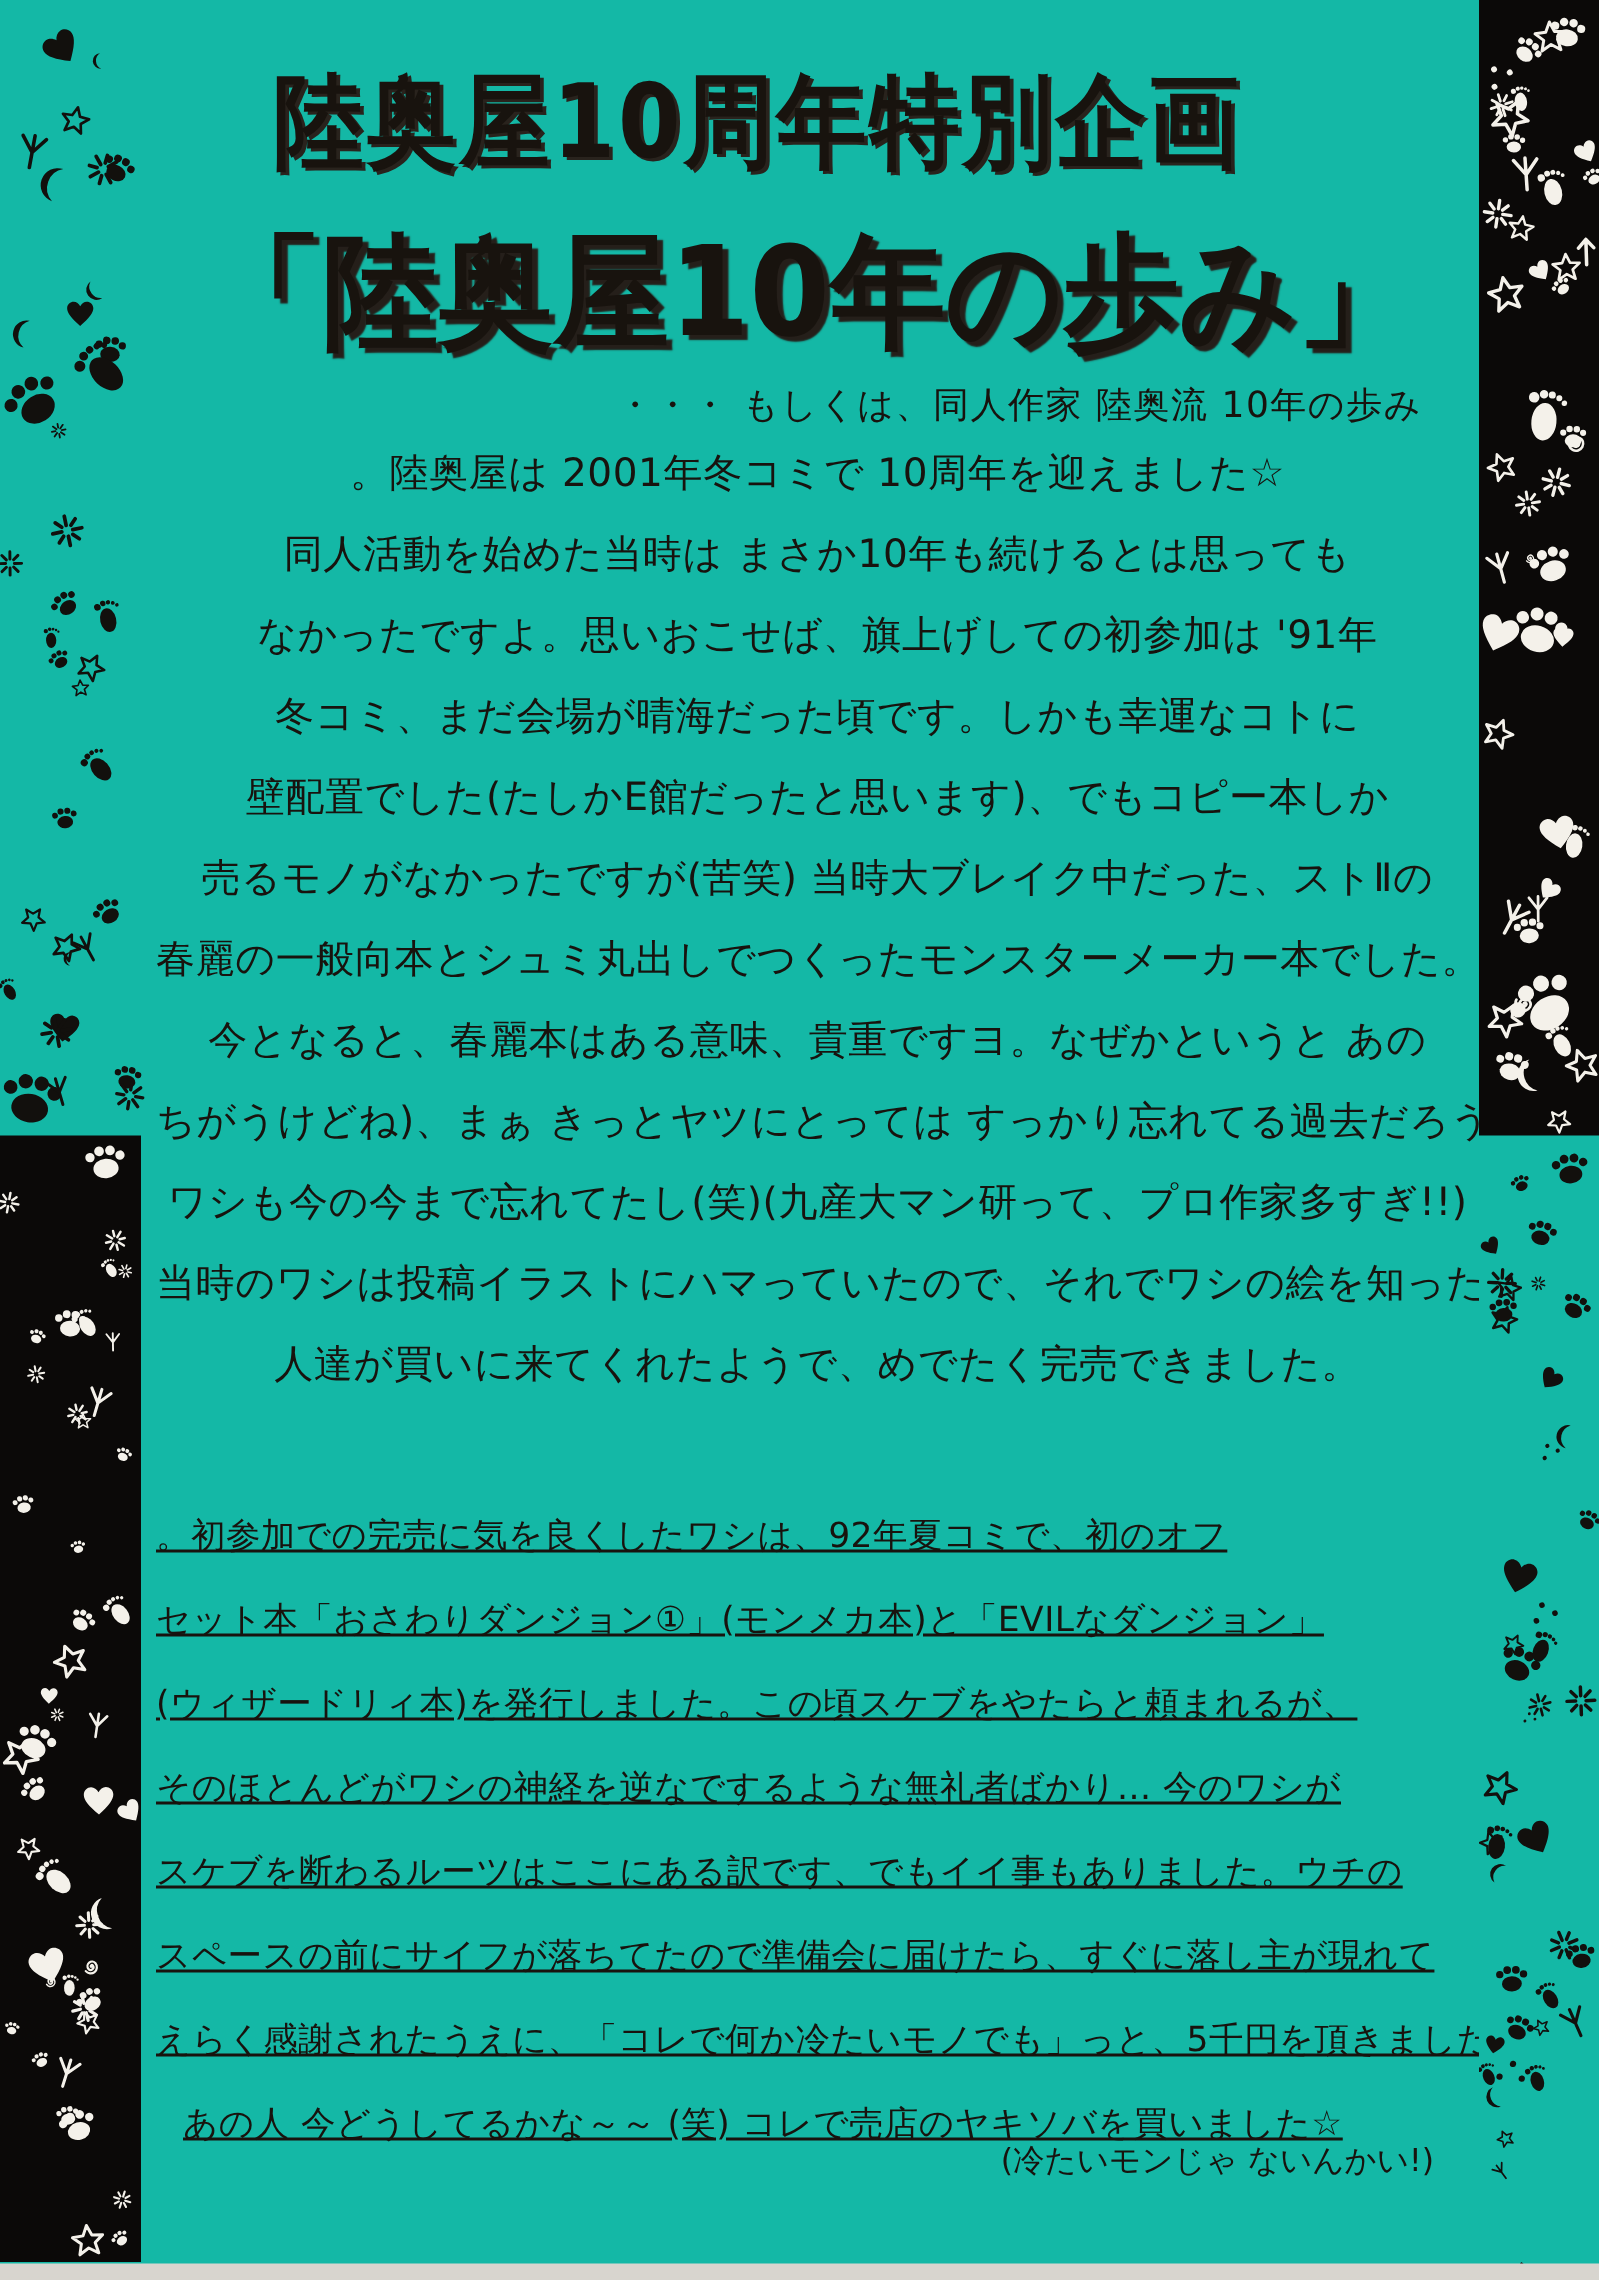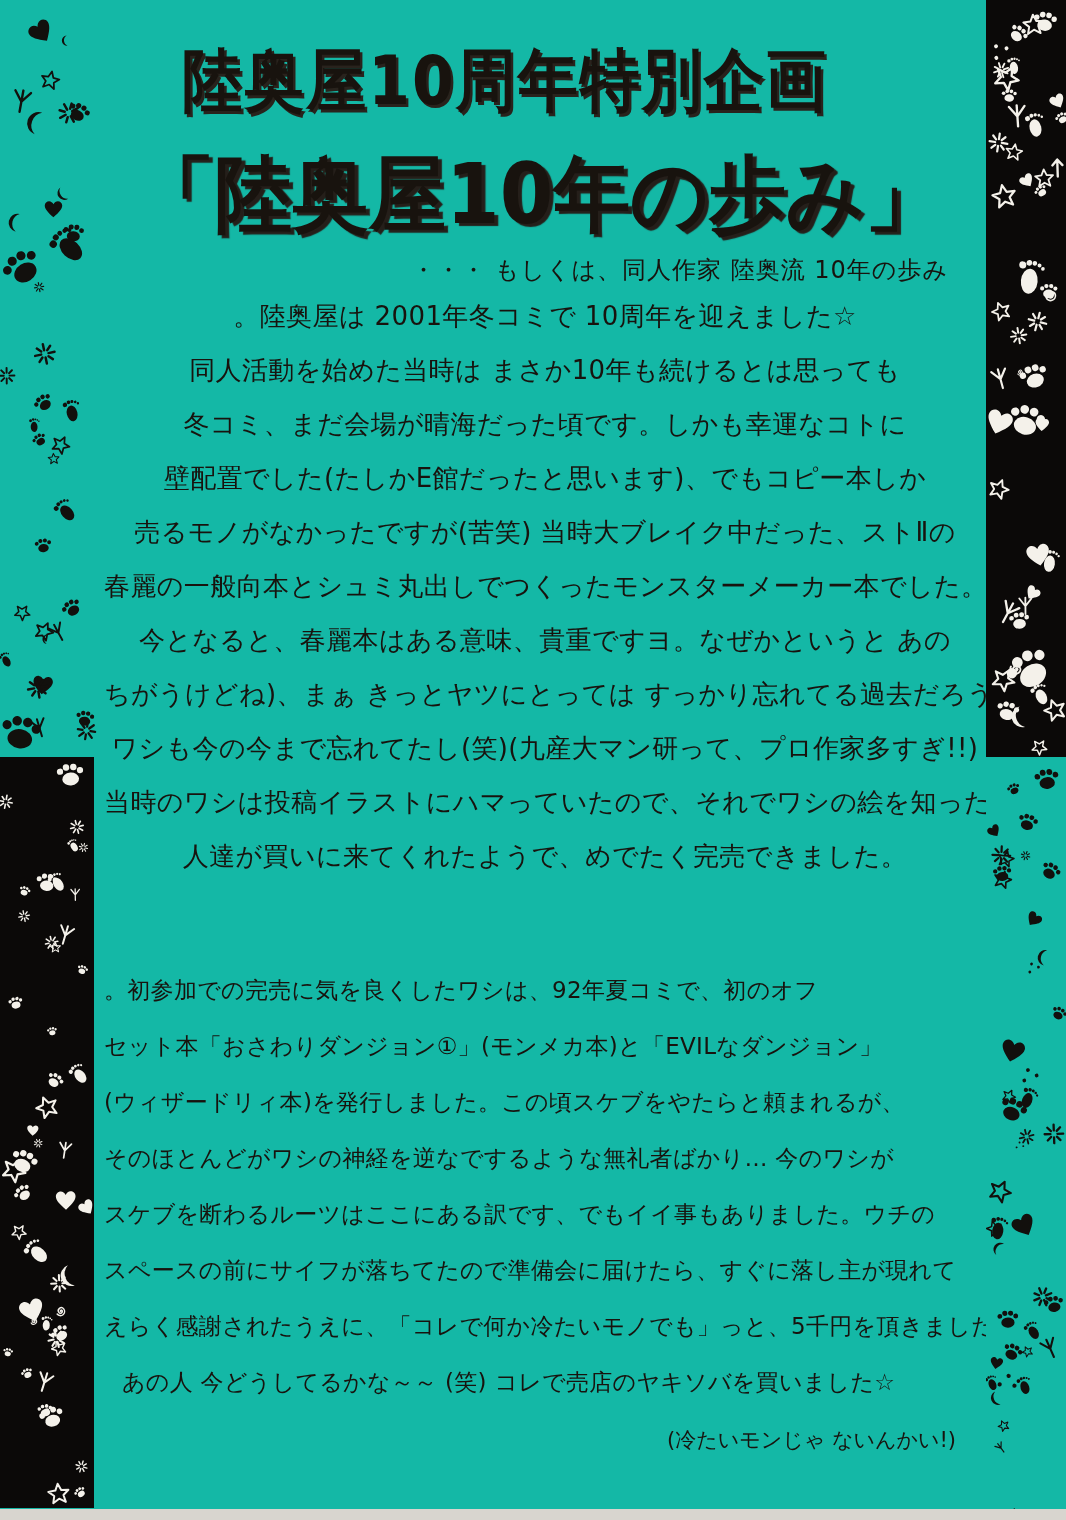--- a/index.html
+++ b/index.html
@@ -15,21 +15,21 @@
       white-space:nowrap;letter-spacing:2px;text-shadow:2.5px 2px 0 #29231d;
       transform:scaleY(1.14);transform-origin:top center;}
   .t2{position:absolute;left:96px;top:140px;width:888px;text-align:center;font-size:77px;font-weight:900;
       white-space:nowrap;letter-spacing:0px;text-shadow:4px 3px 1px #251f1a;
       transform:scaleY(1.08);transform-origin:top center;}
   .subtitle{position:absolute;left:360px;top:254px;width:588px;text-align:right;font-size:24px;
       white-space:nowrap;letter-spacing:1px;}
   .para{position:absolute;left:104px;width:882px;overflow:hidden;}
   #para1{top:289px;text-align:center;}
   #para1 .hline{height:54px;line-height:54px;font-size:26px;white-space:nowrap;letter-spacing:0.4px;}
-  #para2{top:962px;}
+  #para2{top:996px;text-decoration:underline;}
   #para2 .hline{height:56px;line-height:56px;font-size:23px;white-space:nowrap;letter-spacing:0.3px;}
   .aside{position:absolute;left:556px;top:1426px;width:400px;text-align:right;font-size:21px;white-space:nowrap;}
   .pageno{position:absolute;left:110px;top:1562px;width:876px;text-align:center;font-size:34px;letter-spacing:2px;}
   .scanstrip{position:absolute;left:0;top:1509px;width:1066px;height:11px;background:#d8d5cf;}
   .symdefs{position:absolute;width:0;height:0;overflow:hidden;}
 </style>
 </head>
 <body>
 
 <div class="page">
@@ -601,20 +601,21 @@
       </svg>
     </div>
 
   <div class="t1">陸奥屋10周年特別企画</div>
   <div class="t2">「陸奥屋10年の歩み」</div>
   <div class="subtitle">・・・ もしくは、同人作家 陸奥流 10年の歩み</div>
 
   <div id="para1" class="para">
       <div class="hline">。陸奥屋は 2001年冬コミで 10周年を迎えました☆</div>
       <div class="hline">同人活動を始めた当時は まさか10年も続けるとは思っても</div>
+      <div class="hline">なかったですよ。思いおこせば、旗上げしての初参加は '91年</div>
       <div class="hline">冬コミ、まだ会場が晴海だった頃です。しかも幸運なコトに</div>
       <div class="hline">壁配置でした(たしかE館だったと思います)、でもコピー本しか</div>
       <div class="hline">売るモノがなかったですが(苦笑) 当時大ブレイク中だった、ストⅡの</div>
       <div class="hline">春麗の一般向本とシュミ丸出しでつくったモンスターメーカー本でした。</div>
       <div class="hline">今となると、春麗本はある意味、貴重ですヨ。なぜかというと あの</div>
       <div class="hline">ちがうけどね)、まぁ きっとヤツにとっては すっかり忘れてる過去だろう・・・</div>
       <div class="hline">ワシも今の今まで忘れてたし(笑)(九産大マン研って、プロ作家多すぎ!!)</div>
       <div class="hline">当時のワシは投稿イラストにハマっていたので、それでワシの絵を知った</div>
       <div class="hline">人達が買いに来てくれたようで、めでたく完売できました。</div>
     </div>

